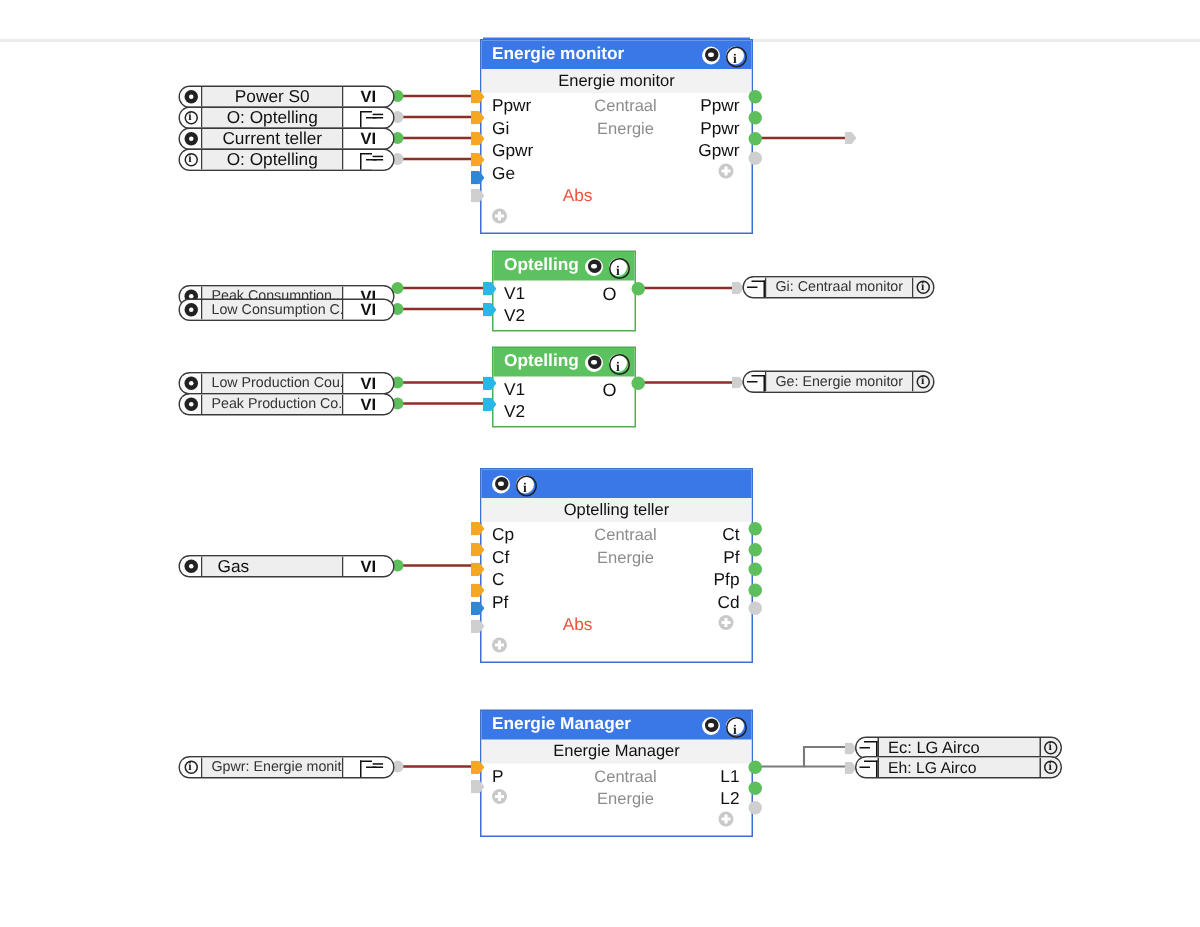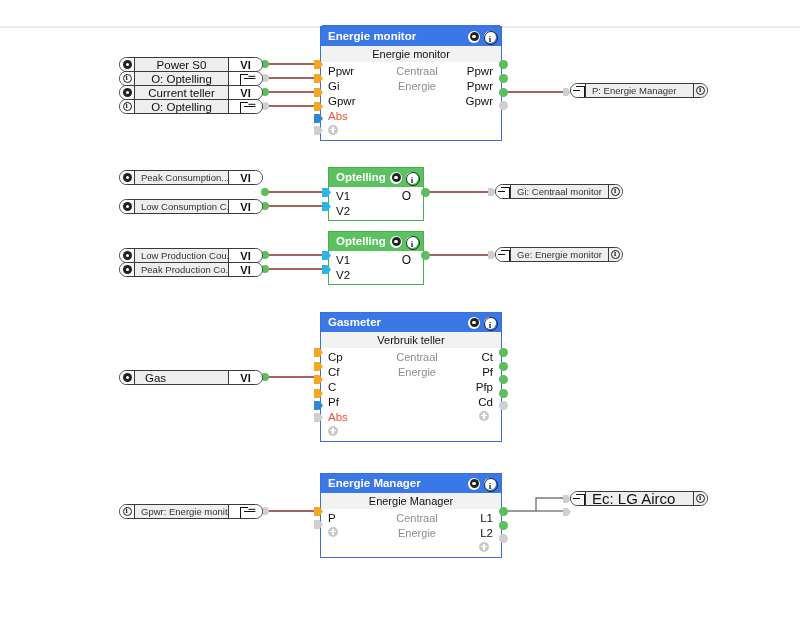--- a/index.html
+++ b/index.html
@@ -128,21 +128,21 @@
     color: #8d8d8d;
     font-size: 11px;
     white-space: nowrap;
   }
   .p-out {
     width: 62px;
     padding-right: 8px;
     text-align: right;
     white-space: nowrap;
   }
-  .p-in.abs { color: #f0513c; }
+  .p-in.abs { color: #f0513c; text-align: right; }
 
   
   .plus-circle {
     width: 10px; height: 10px;
     border-radius: 50%;
     background: #c9c9c9;
     display: inline-block;
     position: relative;
   }
   .plus-circle::before, .plus-circle::after {
@@ -382,21 +382,21 @@
     <span class="pill-ico">
         <span class="info-glyph"></span>
       </span>
     <span class="pill-label big">O: Optelling</span>
     <span class="pill-type">
         <span class="export-glyph"></span>
       </span>
   </div>
   <div class="pill-nub grey" style="left:261px; top:102px;"></div>
 
-  <div class="pill" style="left:119px; top:170px; width:144px;">
+  <div class="pill" style="left:119px; top:190px; width:144px;">
     <span class="pill-ico">
         <span class="gear-glyph"></span>
       </span>
     <span class="pill-label">Peak Consumption...</span>
     <span class="pill-type">VI</span>
   </div>
   <div class="pill-nub" style="left:261px; top:188px;"></div>
 
   <div class="pill" style="left:119px; top:199px; width:144px;">
     <span class="pill-ico">
@@ -462,20 +462,25 @@
       </div>
       <div class="port-row">
         <span class="p-in">Gi</span>
         <span class="p-mid">Energie</span>
         <span class="p-out">Ppwr</span>
       </div>
       <div class="port-row">
         <span class="p-in">Gpwr</span>
         <span class="p-mid"></span>
         <span class="p-out">Gpwr</span>
+      </div>
+      <div class="port-row">
+        <span class="p-in">Ge</span>
+        <span class="p-mid"></span>
+        <span class="p-out" style="text-align:right; padding-right:12px;"><span class="plus-circle"></span></span>
       </div>
       <div class="port-row">
         <span class="p-in abs">Abs</span>
       </div>
       <div class="port-row">
         <span class="p-in"><span class="plus-circle"></span></span>
       </div>
     </div>
   </div>
 
@@ -484,29 +489,20 @@
   <div class="nub nub-in" style="left:314px; top:88px;"></div>
   <div class="nub nub-in" style="left:314px; top:102px;"></div>
   <div class="nub nub-in blue" style="left:314px; top:114px;"></div>
   <div class="nub nub-in grey" style="left:314px; top:126px;"></div>
   <div class="nub nub-out" style="left:499px; top:60px;"></div>
   <div class="nub nub-out" style="left:499px; top:74px;"></div>
   <div class="nub nub-out" style="left:499px; top:88px;"></div>
   <div class="nub nub-out grey" style="left:499px; top:101px;"></div>
 
   <div class="pill-nub in" style="left:563px; top:88px;"></div>
-  <div class="pill" style="left:570px; top:83px; width:138px;">
-    <span class="pill-ico">
-        <span class="import-glyph"></span>
-      </span>
-    <span class="pill-label">P: Energie Manager</span>
-    <span class="pill-tail">
-        <span class="info-glyph"></span>
-      </span>
-  </div>
 
   <div class="block green" style="left:328px; top:167px; width:96px;">
     <div class="block-header">
       <span class="block-title">Optelling</span>
       <span class="hdr-icons">
         <span class="hdr-icon gear"></span>
         <span class="hdr-icon info"></span>
       </span>
     </div>
     <div class="block-body">
@@ -562,27 +558,26 @@
         <span class="import-glyph"></span>
       </span>
     <span class="pill-label">Ge: Energie monitor</span>
     <span class="pill-tail">
         <span class="info-glyph"></span>
       </span>
   </div>
 
   <div class="block" style="left:320px; top:312px; width:182px;">
     <div class="block-header">
-      <span class="block-title">Gasmeter</span>
       <span class="hdr-icons">
         <span class="hdr-icon gear"></span>
         <span class="hdr-icon info"></span>
       </span>
     </div>
-    <div class="subtitle-row">Verbruik teller</div>
+    <div class="subtitle-row">Optelling teller</div>
     <div class="block-body">
       <div class="port-row">
         <span class="p-in">Cp</span>
         <span class="p-mid">Centraal</span>
         <span class="p-out">Ct</span>
       </div>
       <div class="port-row">
         <span class="p-in">Cf</span>
         <span class="p-mid">Energie</span>
         <span class="p-out">Pf</span>
@@ -650,21 +645,30 @@
   <div class="nub nub-in grey" style="left:314px; top:520px;"></div>
   <div class="nub nub-out" style="left:499px; top:507px;"></div>
   <div class="nub nub-out" style="left:499px; top:521px;"></div>
   <div class="nub nub-out grey" style="left:499px; top:534px;"></div>
 
   <div class="pill-nub in grey" style="left:563px; top:495px;"></div>
   <div class="pill" style="left:570px; top:491px; width:138px;">
     <span class="pill-ico">
         <span class="import-glyph"></span>
       </span>
-    <span class="pill-label big" style="justify-content:flex-start; padding-left:6px; font-size:15px;">Ec: LG Airco</span>
+    <span class="pill-label big" style="justify-content:flex-start; padding-left:6px; font-size:11px;">Ec: LG Airco</span>
     <span class="pill-tail">
         <span class="info-glyph"></span>
       </span>
   </div>
 
   <div class="pill-nub in grey" style="left:563px; top:508px;"></div>
+  <div class="pill" style="left:570px; top:504px; width:138px;">
+    <span class="pill-ico">
+        <span class="import-glyph"></span>
+      </span>
+    <span class="pill-label big" style="justify-content:flex-start; padding-left:6px; font-size:10.5px;">Eh: LG Airco</span>
+    <span class="pill-tail">
+        <span class="info-glyph"></span>
+      </span>
+  </div>
 
 </div>
 
 </body></html>

